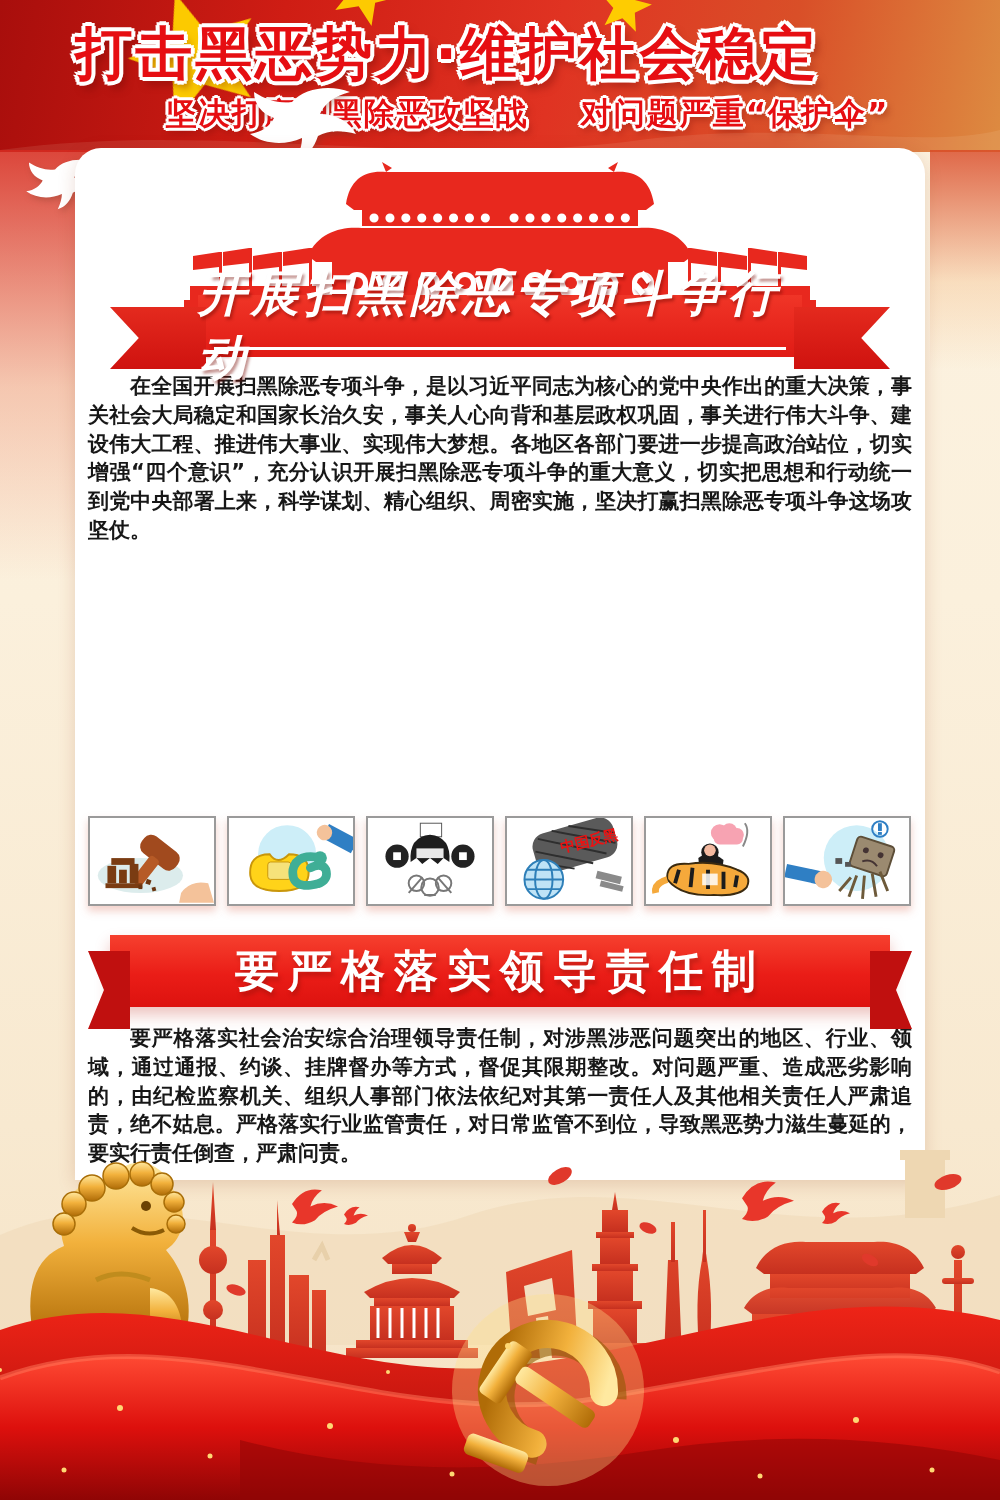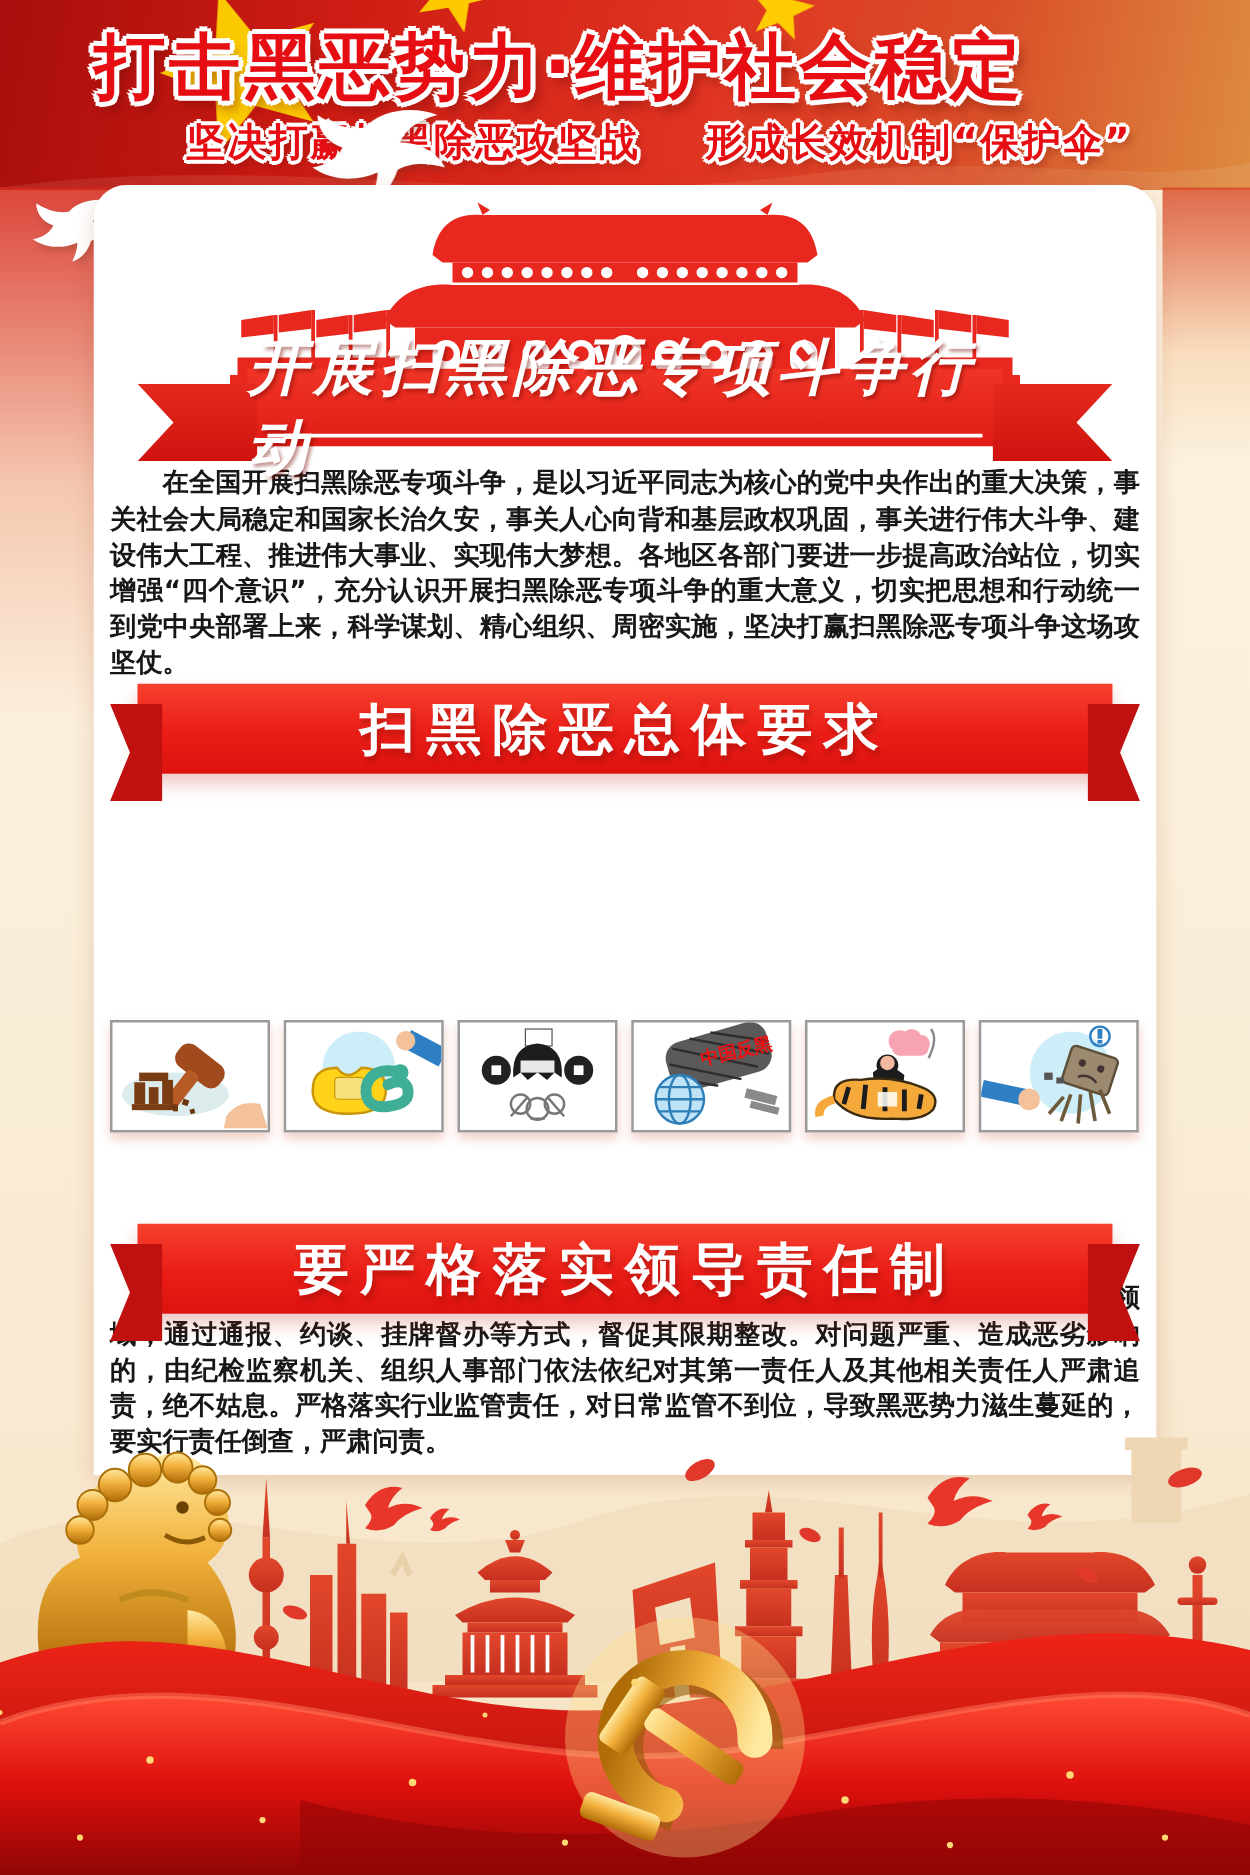--- a/index.html
+++ b/index.html
@@ -53,21 +53,21 @@
     background:linear-gradient(180deg,#f6402e 0%,#ea1d17 55%,#dd120f 100%);
     display:flex;align-items:center;justify-content:center;
     box-shadow:0 8px 14px rgba(190,40,25,.28);}
   .section-banner::before,.section-banner::after{content:"";position:absolute;top:16px;width:42px;height:78px;
     background:#c0100f;z-index:-1;}
   .section-banner::before{left:-22px;clip-path:polygon(0 0,100% 0,100% 100%,0 100%,38% 50%);}
   .section-banner::after{right:-22px;clip-path:polygon(0 0,100% 0,62% 50%,100% 100%,0 100%);}
   .section-banner .txt{font-size:44px;font-weight:800;color:#fff;letter-spacing:9px;
     text-shadow:2px 4px 4px rgba(130,15,8,.4);}
   .banner-req{top:399px;}
-  .banner-resp{top:831px;}
+  .banner-resp{top:787px;}
 
   
   .cartoons{position:absolute;top:668px;left:13px;width:824px;height:90px;
     display:flex;gap:11px;}
   .cartoon{width:128px;height:90px;background:#fff;border:2px solid #9a9a9a;
     box-shadow:0 5px 8px rgba(220,120,100,.35);}
   .cartoon svg{display:block;width:100%;height:100%;}
 
   
   .footer-scene{position:absolute;top:1140px;left:0;width:1000px;height:360px;z-index:5;pointer-events:none;}
@@ -81,21 +81,21 @@
     <svg class="header-stars" viewBox="0 0 1000 200">
       <g fill="#ffd400" opacity="0.95">
         <path transform="translate(195,55) rotate(-18) scale(1.25)" d="M0,-52 L14,-16 L52,-14 L22,9 L32,46 L0,25 L-32,46 L-22,9 L-52,-14 L-14,-16 Z"></path>
         <path transform="translate(365,-8) rotate(24) scale(0.62)" d="M0,-52 L14,-16 L52,-14 L22,9 L32,46 L0,25 L-32,46 L-22,9 L-52,-14 L-14,-16 Z"></path>
         <path transform="translate(625,6) rotate(12) scale(0.5)" d="M0,-52 L14,-16 L52,-14 L22,9 L32,46 L0,25 L-32,46 L-22,9 L-52,-14 L-14,-16 Z"></path>
       </g>
       <path d="M0,150 C220,120 420,170 640,140 C800,120 920,150 1000,130 L1000,200 L0,200 Z" fill="rgba(255,235,210,0.10)"></path>
     </svg>
     <div class="h-title">打击黑恶势力·维护社会稳定</div>
     <div class="h-sub">
-      <span>坚决打赢扫黑除恶攻坚战</span><span class="gap"></span><span>形成长效机制“保护伞”</span>
+      <span>坚决打赢扫黑除恶攻坚战</span><span class="gap"></span><span>对问题严重“保护伞”</span>
     </div>
   </div>
   <div class="wash-left"></div>
   <div class="wash-right"></div>
 
   <svg class="dove" style="top:86px;left:238px;" width="140" height="92" viewBox="0 0 140 92">
     <path fill="#ffffff" d="M64,52 C46,60 26,58 12,48 C24,46 32,40 36,32 C24,28 16,18 16,6 C28,14 42,18 54,16 C66,2 92,-2 112,6 C96,10 86,18 82,28 C98,28 112,36 118,48 C104,44 90,44 80,50 C76,62 70,70 58,74 C62,66 64,58 64,52 Z"></path>
   </svg>
   <svg class="dove" style="top:158px;left:18px;" width="96" height="64" viewBox="0 0 140 92">
     <path fill="#ffffff" d="M64,52 C46,60 26,58 12,48 C24,46 32,40 36,32 C24,28 16,18 16,6 C28,14 42,18 54,16 C66,2 92,-2 112,6 C96,10 86,18 82,28 C98,28 112,36 118,48 C104,44 90,44 80,50 C76,62 70,70 58,74 C62,66 64,58 64,52 Z"></path>
@@ -172,23 +172,20 @@
       </g>
     </svg>
 
     <div class="gate-ribbon">
       <span class="underline"></span>
       <span class="txt">开展扫黑除恶专项斗争行动</span>
     </div>
 
     <p class="para para-1">在全国开展扫黑除恶专项斗争，是以习近平同志为核心的党中央作出的重大决策，事关社会大局稳定和国家长治久安，事关人心向背和基层政权巩固，事关进行伟大斗争、建设伟大工程、推进伟大事业、实现伟大梦想。各地区各部门要进一步提高政治站位，切实增强“四个意识”，充分认识开展扫黑除恶专项斗争的重大意义，切实把思想和行动统一到党中央部署上来，科学谋划、精心组织、周密实施，坚决打赢扫黑除恶专项斗争这场攻坚仗。</p>
 
-    <div class="section-banner banner-req">
-      <span class="txt">扫黑除恶总体要求</span>
-    </div>
 
 
     <div class="cartoons">
       <div class="cartoon" aria-label="木锤砸碎“腐”字——严惩腐败漫画">
         <svg viewBox="0 0 128 86">
           <ellipse cx="52" cy="58" rx="44" ry="18" fill="#dcecec"></ellipse>
           <g transform="rotate(38 70 34)">
               <rect x="50" y="22" width="44" height="22" rx="9" fill="#a14a1e"></rect>
               <rect x="66" y="40" width="12" height="34" rx="4" fill="#b65a26"></rect>
             </g>

